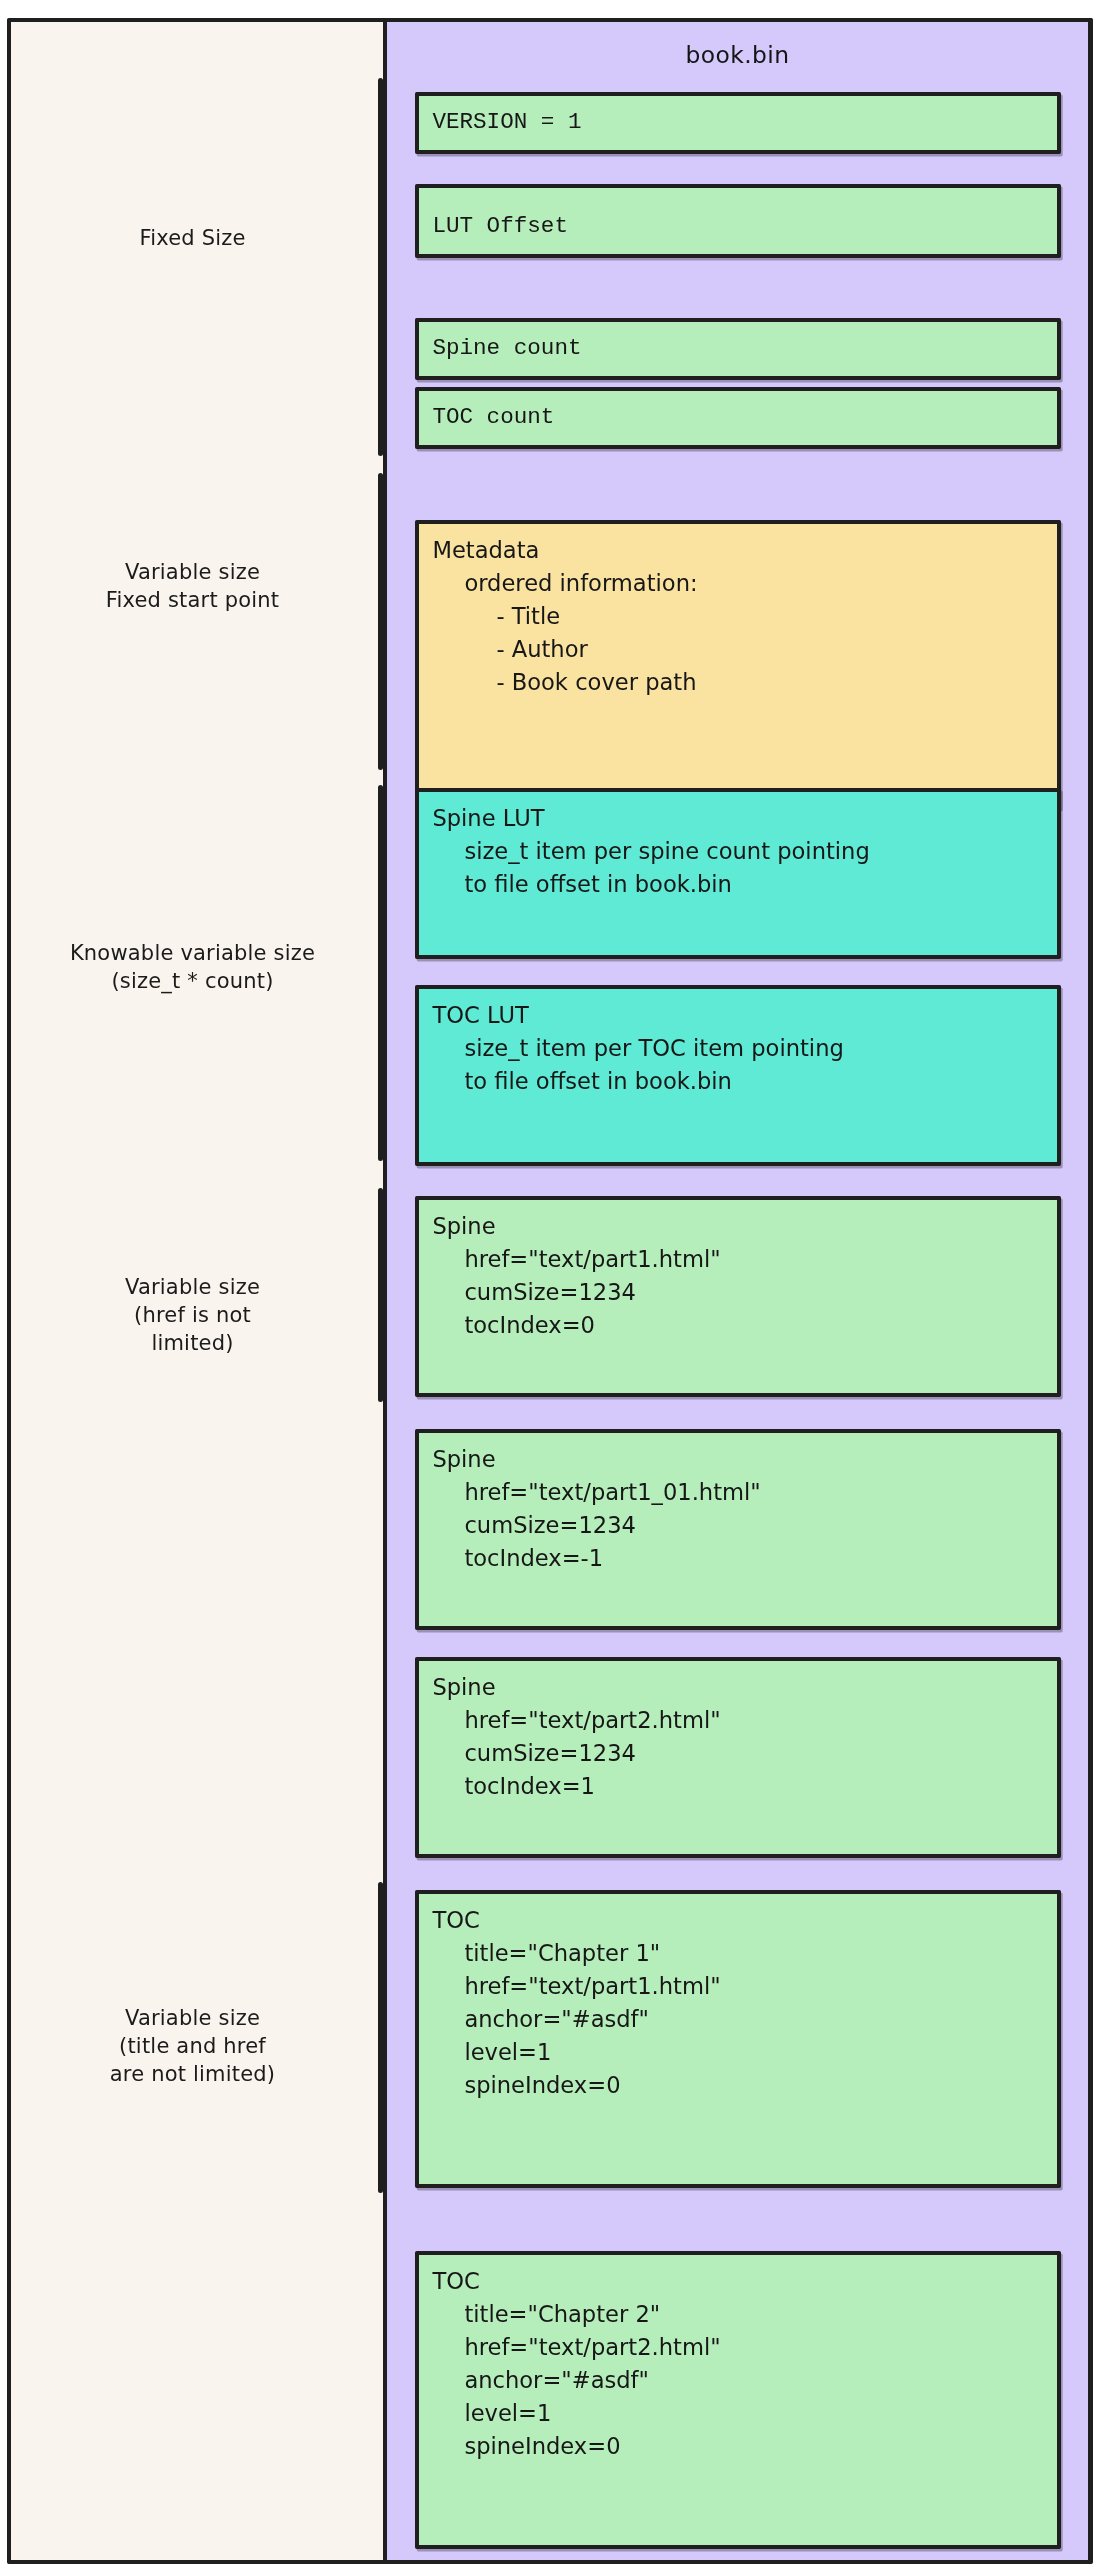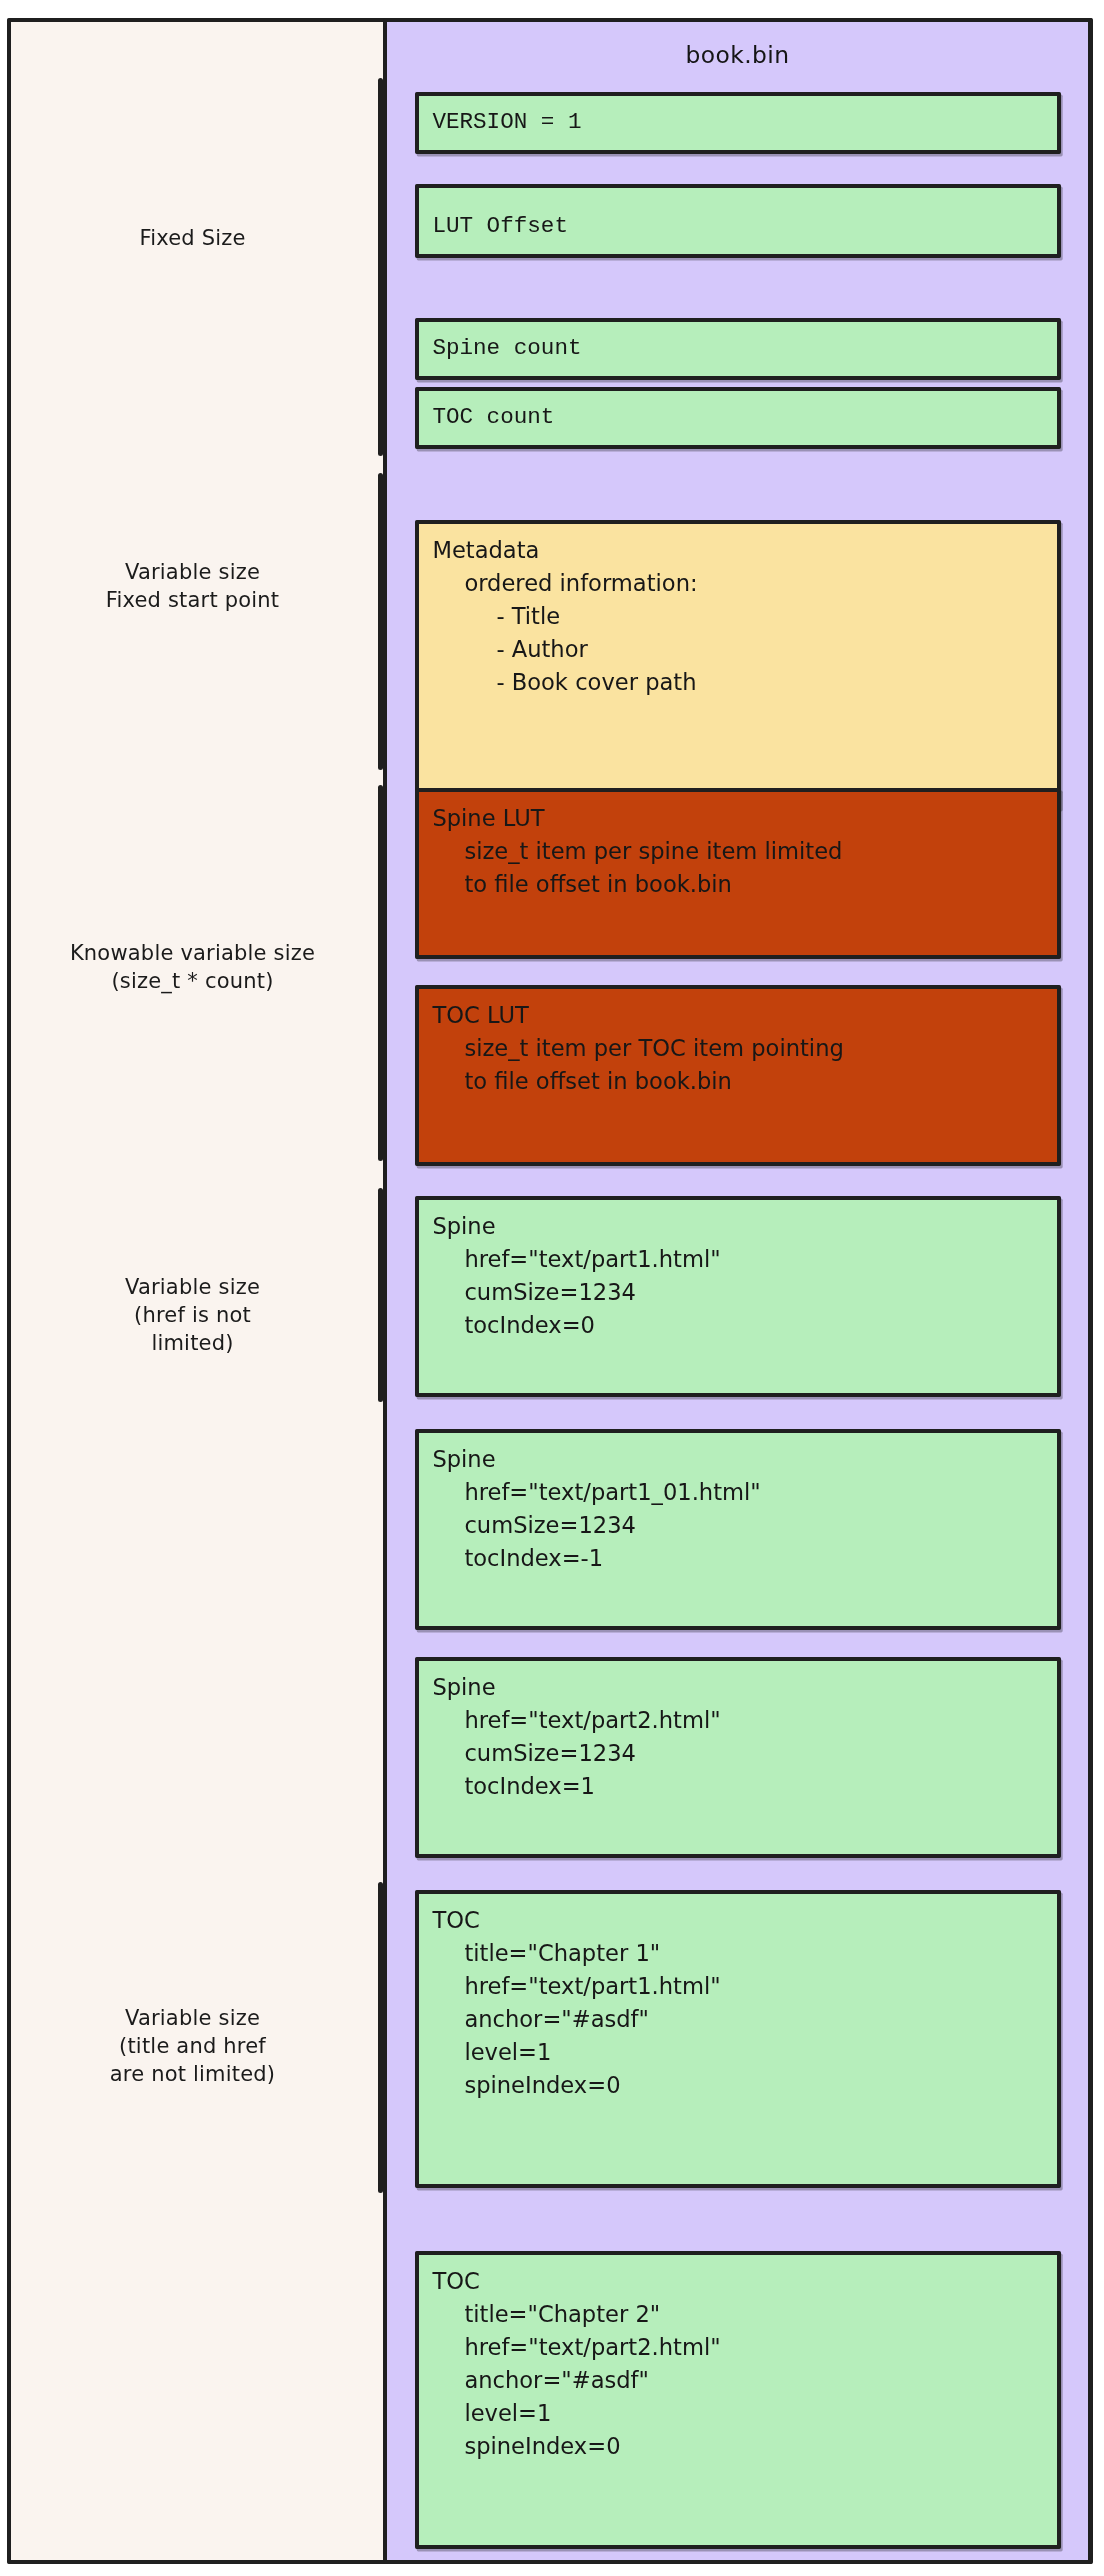--- a/index.html
+++ b/index.html
@@ -95,21 +95,21 @@
     border-radius: 1.7px;
     padding: 10px 13.4px 11.7px 13.4px;
     font-size: 22.6px;
     line-height: 33px;
     color: #171717;
     font-family: "DejaVu Sans", sans-serif;
     box-shadow: 1.7px 2.5px 0 rgba(20,20,20,0.30);
   }
   .rec.green  { background: #b6eebb; }
   .rec.yellow { background: #fae3a0; }
-  .rec.blue   { background: #c2410c; }
+  .rec.blue   { background: #5eead4; }
 
   .rec .hdr { display: block; white-space: pre; }
   .rec .sub { display: block; white-space: pre; padding-left: 32px; }
   .rec .sub2 { display: block; white-space: pre; padding-left: 64px; }
 
   .rec.single {
     display: flex;
     align-items: flex-end;
     font-family: Liberation Mono, monospace;
   }
@@ -178,21 +178,21 @@
     <div class="rec yellow" style="top:462px; height:289px;margin-top:36px;">
       <span class="hdr">Metadata</span>
       <span class="sub">ordered information:</span>
       <span class="sub2">- Title</span>
       <span class="sub2">- Author</span>
       <span class="sub2">- Book cover path</span>
     </div>
 
     <div class="rec blue" style="top:766px; height:171px;">
       <span class="hdr">Spine LUT</span>
-      <span class="sub">size_t item per spine item limited</span>
+      <span class="sub">size_t item per spine count pointing</span>
       <span class="sub">to file offset in book.bin</span>
     </div>
 
     <div class="rec blue" style="top:963px; height:181px;">
       <span class="hdr">TOC LUT</span>
       <span class="sub">size_t item per TOC item pointing</span>
       <span class="sub">to file offset in book.bin</span>
     </div>
 
     <div class="rec green" style="top:1174px; height:201px;">

